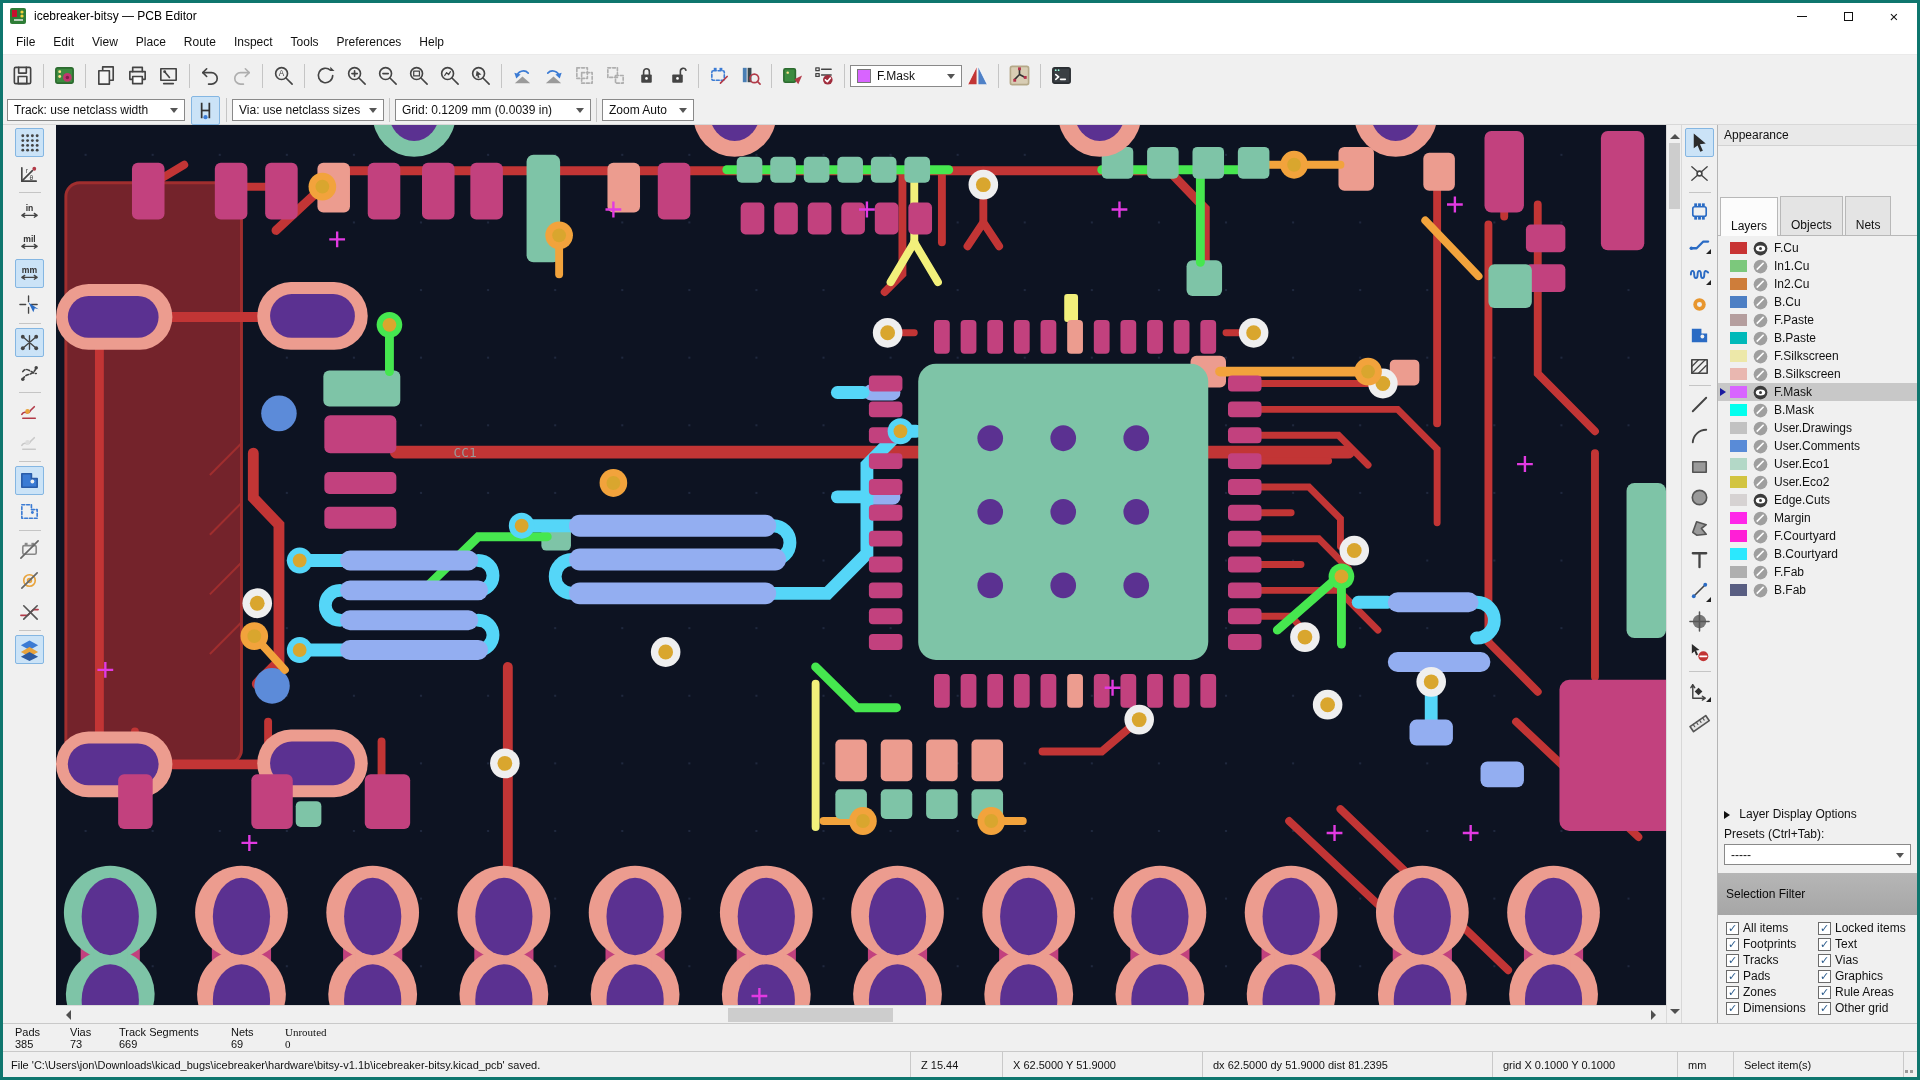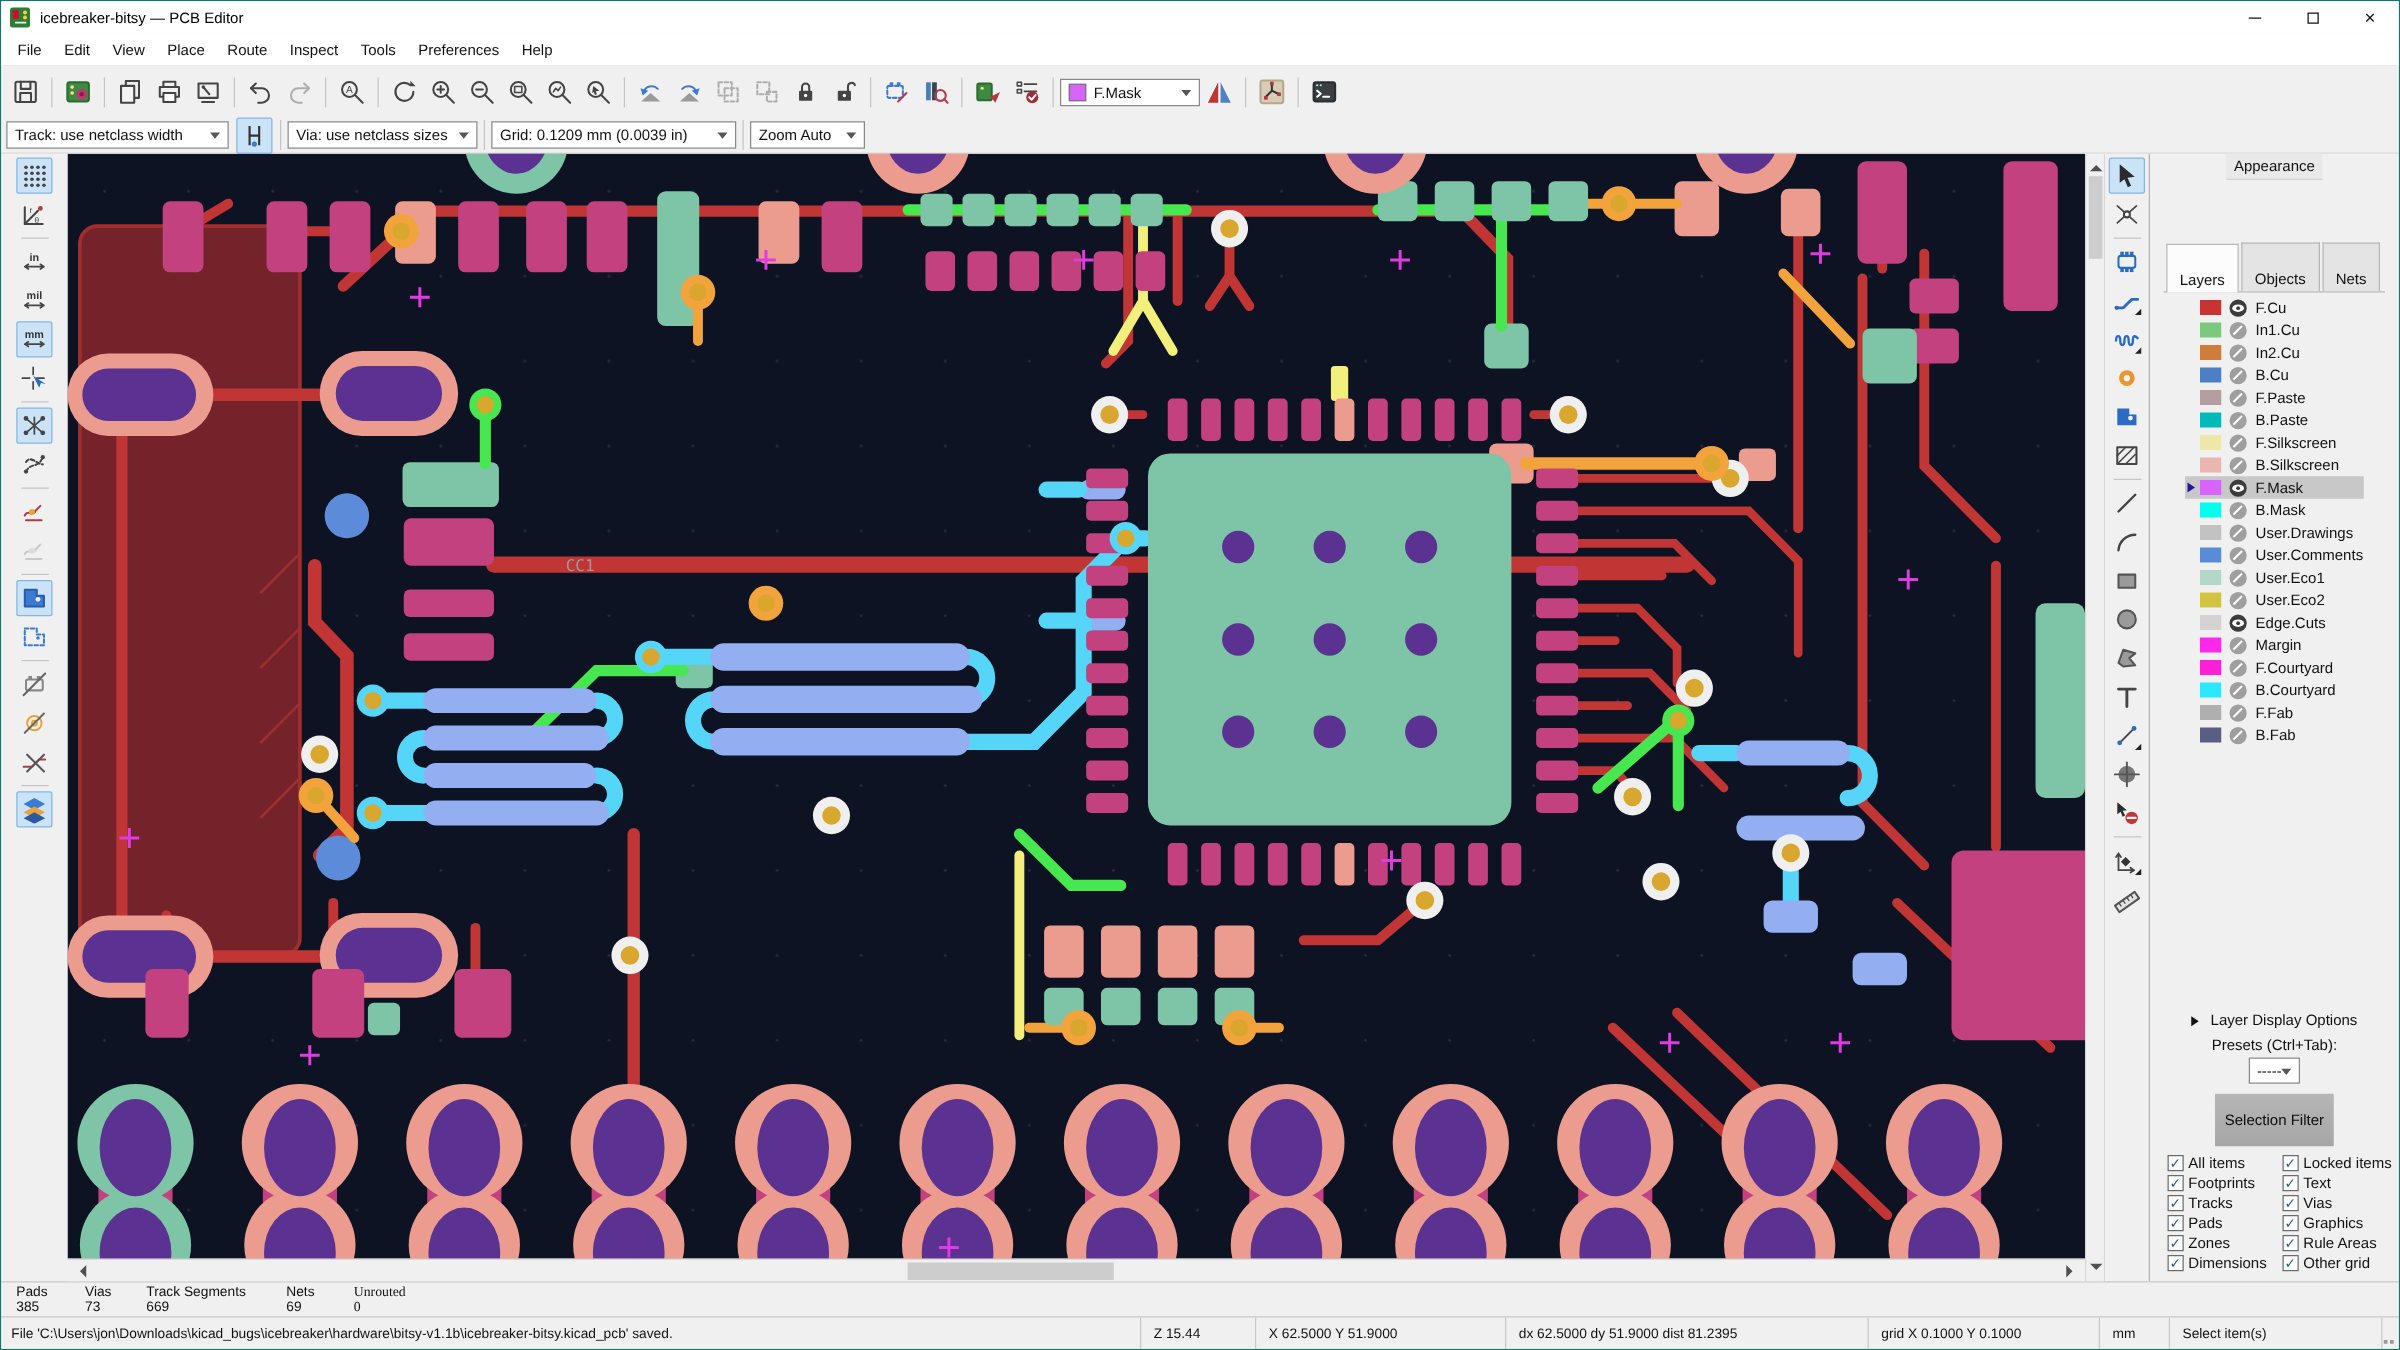--- a/index.html
+++ b/index.html
@@ -1,19 +1,19 @@
 <!DOCTYPE html>
 <html style="--bg: #0D1322; --zone: #74232B; --zone_edge: #A02E2E; --red: #C23535; --magenta: #C2417E; --salmon: #EC9C8F; --seagreen: #7EC4A7; --green: #46E74F; --yellow: #F2F07B; --orange: #F2A33C; --mustard: #D9A62E; --white: #EFEFEF; --purple: #5B3191; --periwinkle: #93AEF1; --cyan: #55D6F8; --blue: #5C8BD9; --cross: #E23AE2; --label: #9A9A9A; --grid_dot: #232D45;"><head>
 <meta charset="utf-8">
 <style>
   * { box-sizing: border-box; margin: 0; padding: 0; }
   html,body { width:1920px; height:1080px; overflow:hidden; }
   body { font-family:"Liberation Sans", sans-serif; background:#222; }
   .window { width:1920px; height:1080px; position:relative; background:#F0F0F0;
-            border:1px solid #0f766e; display:flex; flex-direction:column; }
+            border:3px solid #0f766e; display:flex; flex-direction:column; }
 
   
   .titlebar { height:26px; background:#FFFFFF; display:flex; align-items:center; flex:none; }
   .titlebar .appicon { width:18px; height:18px; margin:0 6px 0 7px; }
   .titlebar .title { font-size:12px; color:#000; }
   .wbtns { margin-left:auto; display:flex; height:100%; }
   .wbtn { width:46px; height:100%; display:flex; align-items:center; justify-content:center;
           font-size:13px; color:#111; }
   .wbtn .sq { width:9px; height:9px; border:1px solid #111; display:block; }
   .wbtn .mn { width:10px; height:1px; background:#111; display:block; }
@@ -61,21 +61,21 @@
   .harrow.l { left:5px;  border-right-color:#505050; }
   .harrow.r { right:5px; border-left-color:#505050; }
   .vscroll { width:15px; background:#F0F0F0; border-left:1px solid #DADADA; position:relative; flex:none; }
   .vthumb { position:absolute; top:18px; left:2px; width:11px; height:66px; background:#CDCDCD; }
   .varrow { position:absolute; left:3px; width:0; height:0; border:5px solid transparent; }
   .varrow.u { top:4px; border-bottom-color:#505050; }
   .varrow.d { bottom:4px; border-top-color:#505050; }
 
   
   .panel { width:200px; background:#F0F0F0; border-left:1px solid #B5B5B5; display:flex;
-           flex-direction:column; font-size:12px; color:#111; flex:none;align-items:center; }
+           flex-direction:column; font-size:12px; color:#111; flex:none; }
   .pcaption { padding:3px 6px; background:#E9E9E9; border-bottom:1px solid #D2D2D2; flex:none; }
   .ptabs { display:flex; padding:2px 2px 0 2px; border-bottom:1px solid #B8B8B8; flex:none; }
   .ptab { padding:21px 10px 2px; border:1px solid #B8B8B8; border-bottom:none; background:#E4E4E4;
           margin-right:2px; font-size:12px;margin-top:48px; }
   .ptab.on { background:#FCFCFC; position:relative; top:1px; padding-bottom:3px; }
   .llist { padding-top:3px; flex:none; }
   .lrow { height:18px; display:flex; align-items:center; padding-left:12px; position:relative; }
   .lrow.sel { background:#C8C8C8; }
   .lrow .selarr { position:absolute; left:2px; width:0; height:0; border:4px solid transparent;
                   border-left:6px solid #1a1aa0; }

